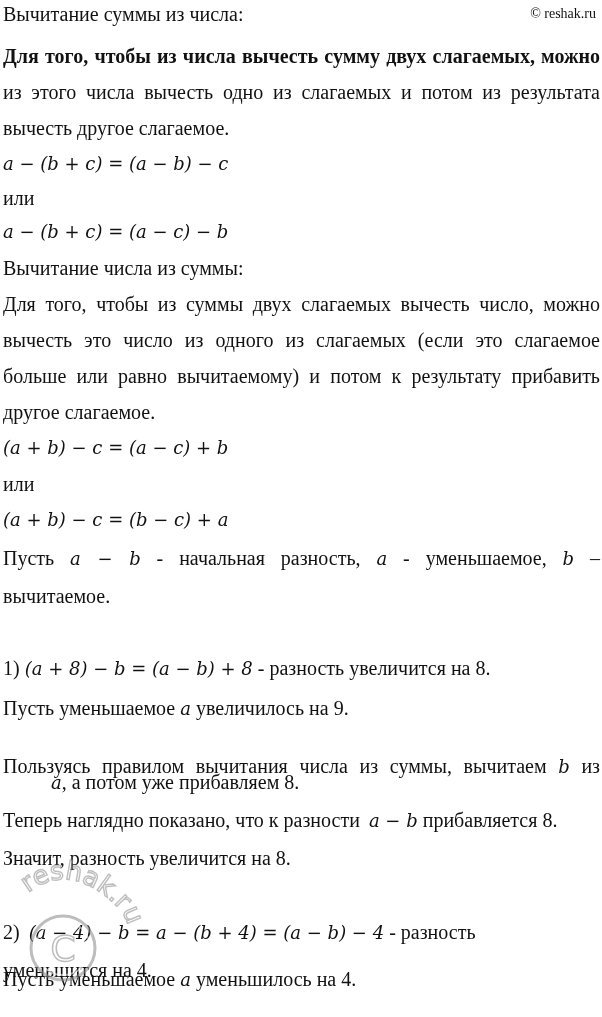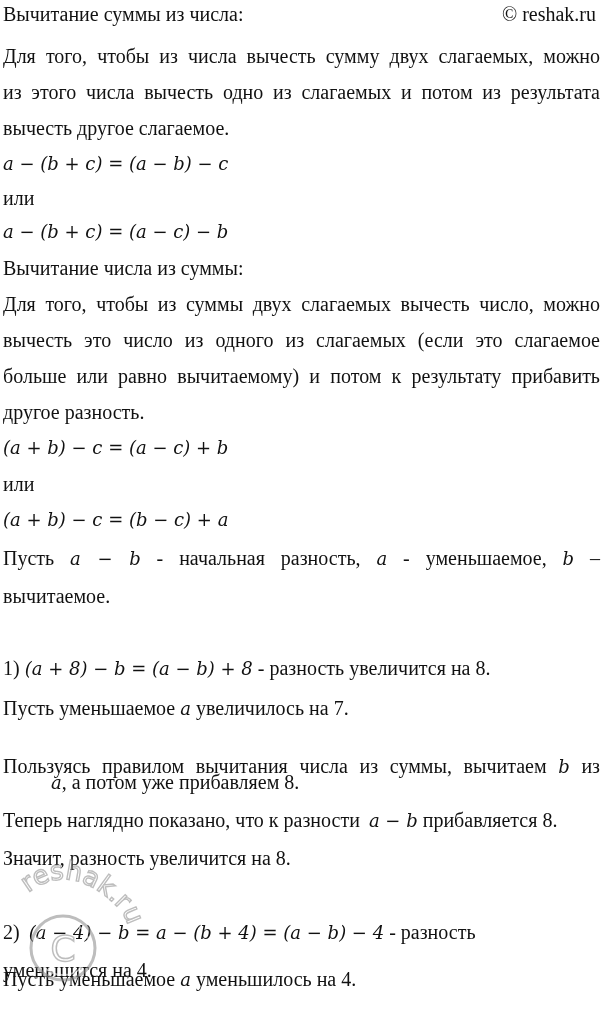--- a/index.html
+++ b/index.html
@@ -29,53 +29,53 @@
     }
     .math {
       font-family: "DejaVu Serif", "Liberation Serif", serif;
       font-style: italic;
       font-size: 18px;
     }
     .copyright {
       position: absolute;
       top: 2px;
       right: 6px;
-      font-size: 20px;
+      font-size: 14px;
       line-height: 24px;
     }
     .watermark {
       position: absolute;
       left: 18px;
       top: 858px;
       width: 130px;
       height: 130px;
       pointer-events: none;
       opacity: 0.55;
     }
   </style>
 </head>
 <body>
 
 <div>
 
   <span class="copyright">© reshak.ru</span>
 
   <div class="line" style="top:2px;">Вычитание суммы из числа:</div>
-  <div class="line justify" style="top:44px;">Для того, чтобы из числа вычесть сумму двух слагаемых, можно</div>
+  <div class="line justify" style="top:44px;font-weight:bold;">Для того, чтобы из числа вычесть сумму двух слагаемых, можно</div>
   <div class="line justify" style="top:80px;">из этого числа вычесть одно из слагаемых и потом из результата</div>
   <div class="line" style="top:116px;">вычесть другое слагаемое.</div>
   <div class="line math" style="top:152px;">a − (b + c) = (a − b) − c</div>
   <div class="line" style="top:186px;">или</div>
   <div class="line math" style="top:220px;">a − (b + c) = (a − c) − b</div>
 
   <div class="line" style="top:256px;">Вычитание числа из суммы:</div>
   <div class="line justify" style="top:292px;">Для того, чтобы из суммы двух слагаемых вычесть число, можно</div>
   <div class="line justify" style="top:328px;">вычесть это число из одного из слагаемых (если это слагаемое</div>
   <div class="line justify" style="top:364px;">больше или равно вычитаемому) и потом к результату прибавить</div>
-  <div class="line" style="top:400px;">другое разность.</div>
+  <div class="line" style="top:400px;">другое слагаемое.</div>
   <div class="line math" style="top:436px;">(a + b) − c = (a − c) + b</div>
   <div class="line" style="top:472px;">или</div>
   <div class="line math" style="top:508px;">(a + b) − c = (b − c) + a</div>
 
   <div class="line justify" style="top:546px;">
     <span>Пусть</span>
     <span class="math">a − b</span>
     <span>- начальная разность,</span>
     <span class="math">a</span>
     <span>- уменьшаемое,</span>
@@ -85,21 +85,21 @@
   <div class="line" style="top:584px;">вычитаемое.</div>
 
   <div class="line" style="top:656px;">
     <span>1)</span>
     <span class="math" style="margin-left:0;">(a + 8) − b = (a − b) + 8</span>
     <span>- разность увеличится на 8.</span>
   </div>
   <div class="line" style="top:696px;">
     <span>Пусть уменьшаемое</span>
     <span class="math">a</span>
-    <span>увеличилось на 7.</span>
+    <span>увеличилось на 9.</span>
   </div>
   <div class="line justify" style="top:734px;margin-top:20px;">
     <span>Пользуясь правилом вычитания числа из суммы, вычитаем</span>
     <span class="math">b</span>
     <span>из</span>
   </div>
   <div class="line" style="top:770px;margin-left:48px;"><span class="math">a</span><span>, а потом уже прибавляем 8.</span></div>
   <div class="line" style="top:808px;">
     <span>Теперь наглядно показано, что к разности</span>
     <span class="math" style="margin-left:4px;">a − b</span>

